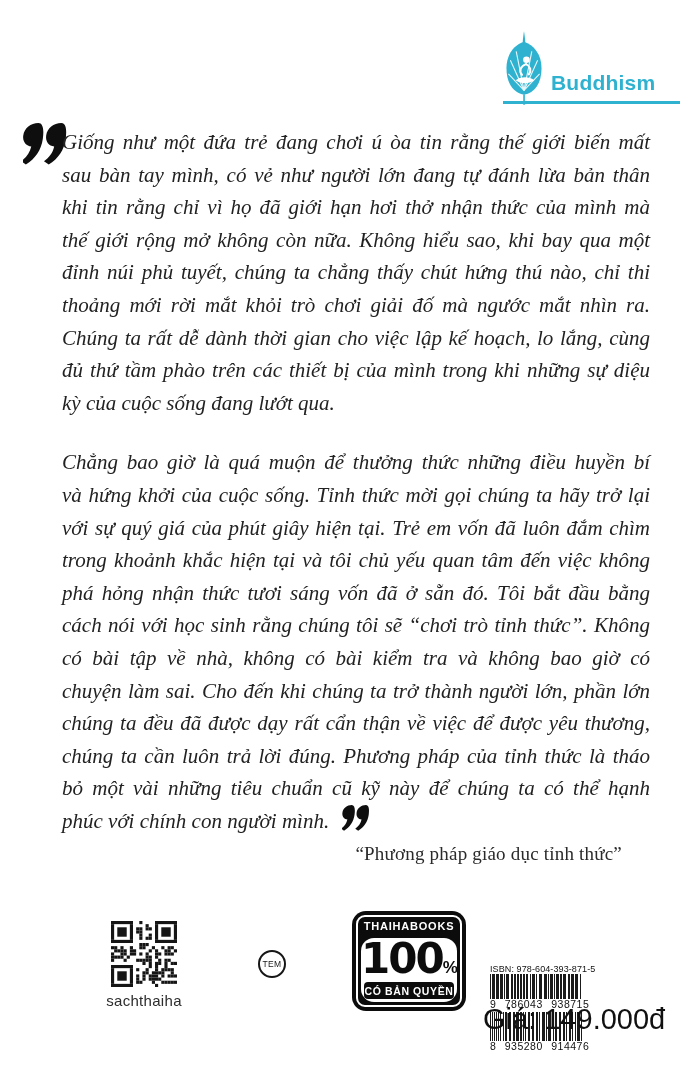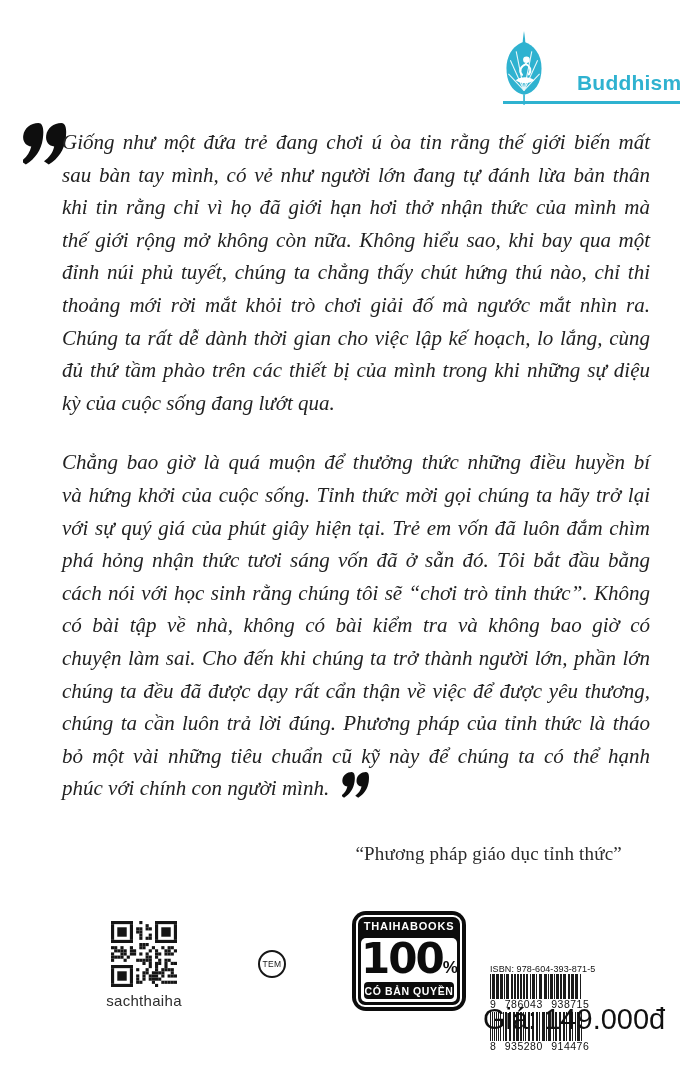--- a/index.html
+++ b/index.html
@@ -6,21 +6,21 @@
   html,body { background:#ffffff; }
   .page {
     position:relative; width:680px; height:1080px; background:#fff;
     font-family:"Liberation Sans", sans-serif; overflow:hidden;
   }
 
   
   .logo-leaf { position:absolute; left:504px; top:31px; width:40px; height:76px; }
   .logo-brand {
     position:absolute; left:551px; top:71px; font-size:21px; font-weight:600;
-    color:#2fb2d0; letter-spacing:0.2px; font-family:"Liberation Sans", sans-serif;margin-left:26px;
+    color:#2fb2d0; letter-spacing:0.2px; font-family:"Liberation Sans", sans-serif;
   }
   .logo-rule { position:absolute; left:503px; top:101px; width:177px; height:2.5px; background:#2fb2d0; }
 
   
   .openquote { position:absolute; left:23px; top:123px; width:46px; height:42px; }
   .body-text { position:absolute; left:62px; top:126px; width:588px; }
   .para2 { margin-top:27px; }
   .jline {
     font-family:"Liberation Serif", serif; font-style:italic;
     font-size:21px; line-height:32.6px; color:#222;
@@ -49,21 +49,21 @@
 
   .stamp {
     position:absolute; left:352px; top:911px; width:114px; height:100px;
     background:#0c0c0c; border-radius:14px;
   }
   .stamp-border { position:absolute; inset:4px; border:2px solid #fff; border-radius:9px; }
   .stamp-pub {
     position:absolute; left:0; right:0; top:9px; text-align:center;
     color:#fff; font-weight:bold; font-size:11px; letter-spacing:0.8px;
   }
-  .stamp-white { position:absolute; left:9px; right:9px; top:27px; bottom:9px; background:#fff; border-radius:5px; }
+  .stamp-white { position:absolute; left:9px; right:9px; top:27px; bottom:9px; background:#fff; border-radius:13px; }
   .hundred { position:absolute; left:0; right:0; top:-4px; text-align:center; color:#0c0c0c; white-space:nowrap; }
   .hundred .num { font-size:42px; font-weight:bold; letter-spacing:-2px; font-family:"DejaVu Sans", sans-serif; }
   .hundred .pct { font-size:17px; font-weight:bold; }
   .stamp-band {
     position:absolute; left:3px; right:3px; bottom:3px; height:17px; background:#0c0c0c;
     border-radius:4px; color:#fff; font-weight:bold; font-size:10.5px; letter-spacing:0.6px;
     display:flex; align-items:center; justify-content:center; white-space:nowrap;
   }
 
   .barcode-block { position:absolute; left:490px; top:916px; width:93px; }
@@ -123,20 +123,21 @@
         <div class="jline">đỉnh núi phủ tuyết, chúng ta chẳng thấy chút hứng thú nào, chỉ thi</div>
         <div class="jline">thoảng mới rời mắt khỏi trò chơi giải đố mà ngước mắt nhìn ra.</div>
         <div class="jline">Chúng ta rất dễ dành thời gian cho việc lập kế hoạch, lo lắng, cùng</div>
         <div class="jline">đủ thứ tầm phào trên các thiết bị của mình trong khi những sự diệu</div>
         <div class="jline last">kỳ của cuộc sống đang lướt qua.</div>
       </div>
     <div class="para para2">
         <div class="jline">Chẳng bao giờ là quá muộn để thưởng thức những điều huyền bí</div>
         <div class="jline">và hứng khởi của cuộc sống. Tỉnh thức mời gọi chúng ta hãy trở lại</div>
         <div class="jline">với sự quý giá của phút giây hiện tại. Trẻ em vốn đã luôn đắm chìm</div>
+        <div class="jline">trong khoảnh khắc hiện tại và tôi chủ yếu quan tâm đến việc không</div>
         <div class="jline">phá hỏng nhận thức tươi sáng vốn đã ở sẵn đó. Tôi bắt đầu bằng</div>
         <div class="jline">cách nói với học sinh rằng chúng tôi sẽ “chơi trò tỉnh thức”. Không</div>
         <div class="jline">có bài tập về nhà, không có bài kiểm tra và không bao giờ có</div>
         <div class="jline">chuyện làm sai. Cho đến khi chúng ta trở thành người lớn, phần lớn</div>
         <div class="jline">chúng ta đều đã được dạy rất cẩn thận về việc để được yêu thương,</div>
         <div class="jline">chúng ta cần luôn trả lời đúng. Phương pháp của tỉnh thức là tháo</div>
         <div class="jline">bỏ một vài những tiêu chuẩn cũ kỹ này để chúng ta có thể hạnh</div>
         <div class="jline last">phúc với chính con người mình.<svg class="cq" style="display: inline-block;" viewBox="0 0 48 44">
     <g transform="skewX(-8)">
       <path class="quote-path" d="M16 0 C8 0 2 5.5 2 13 C2 19.5 6.5 24 12 24.5 C11.5 31 8.5 36 3.5 40 L9 43.5 C18 37.5 23 28.5 23 16.5 C23 6 20.5 0 16 0 Z"></path>

